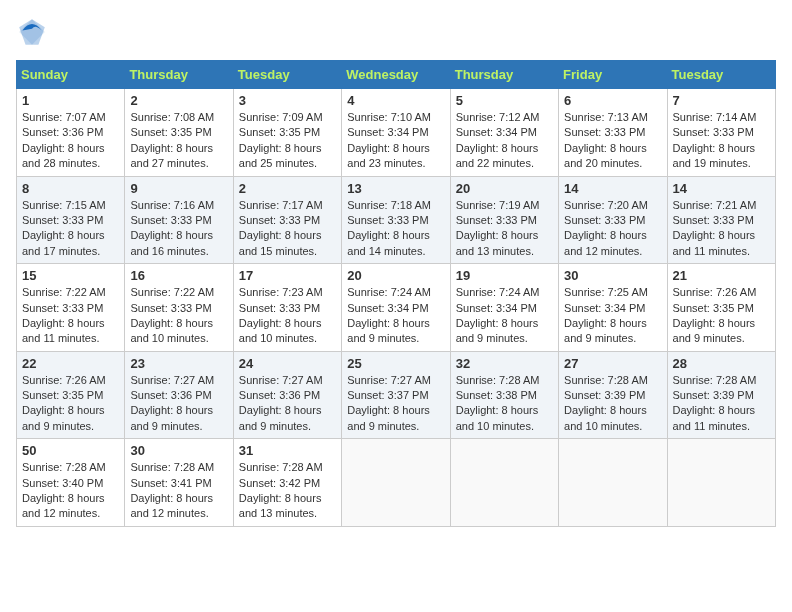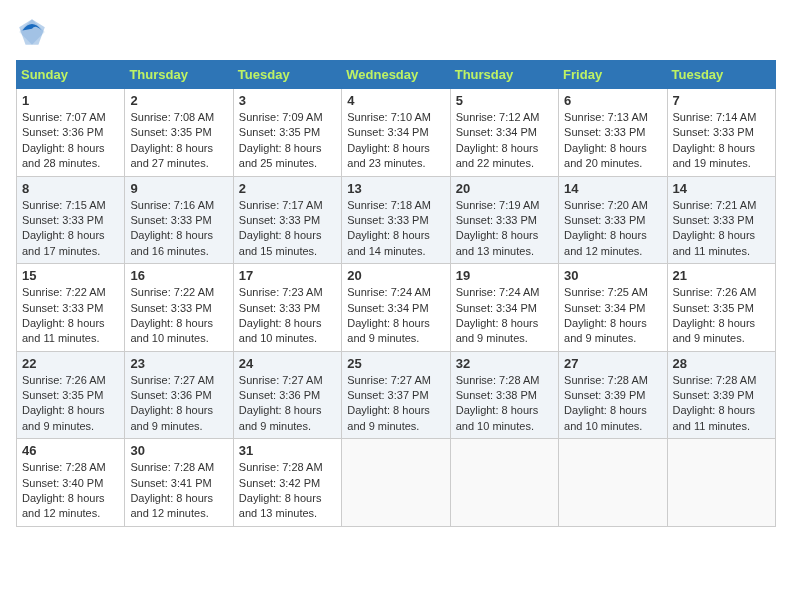--- a/index.html
+++ b/index.html
@@ -233,21 +233,21 @@
         <span class="day-num">27</span>
         <span class="cell-text">Sunrise: 7:28 AM<br>Sunset: 3:39 PM<br>Daylight: 8 hours and 10 minutes.</span>
       </td>
         <td>
         <span class="day-num">28</span>
         <span class="cell-text">Sunrise: 7:28 AM<br>Sunset: 3:39 PM<br>Daylight: 8 hours and 11 minutes.</span>
       </td>
       </tr>
       <tr>
         <td>
-        <span class="day-num">46</span>
+        <span class="day-num">50</span>
         <span class="cell-text">Sunrise: 7:28 AM<br>Sunset: 3:40 PM<br>Daylight: 8 hours and 12 minutes.</span>
       </td>
         <td>
         <span class="day-num">30</span>
         <span class="cell-text">Sunrise: 7:28 AM<br>Sunset: 3:41 PM<br>Daylight: 8 hours and 12 minutes.</span>
       </td>
         <td>
         <span class="day-num">31</span>
         <span class="cell-text">Sunrise: 7:28 AM<br>Sunset: 3:42 PM<br>Daylight: 8 hours and 13 minutes.</span>
       </td>

